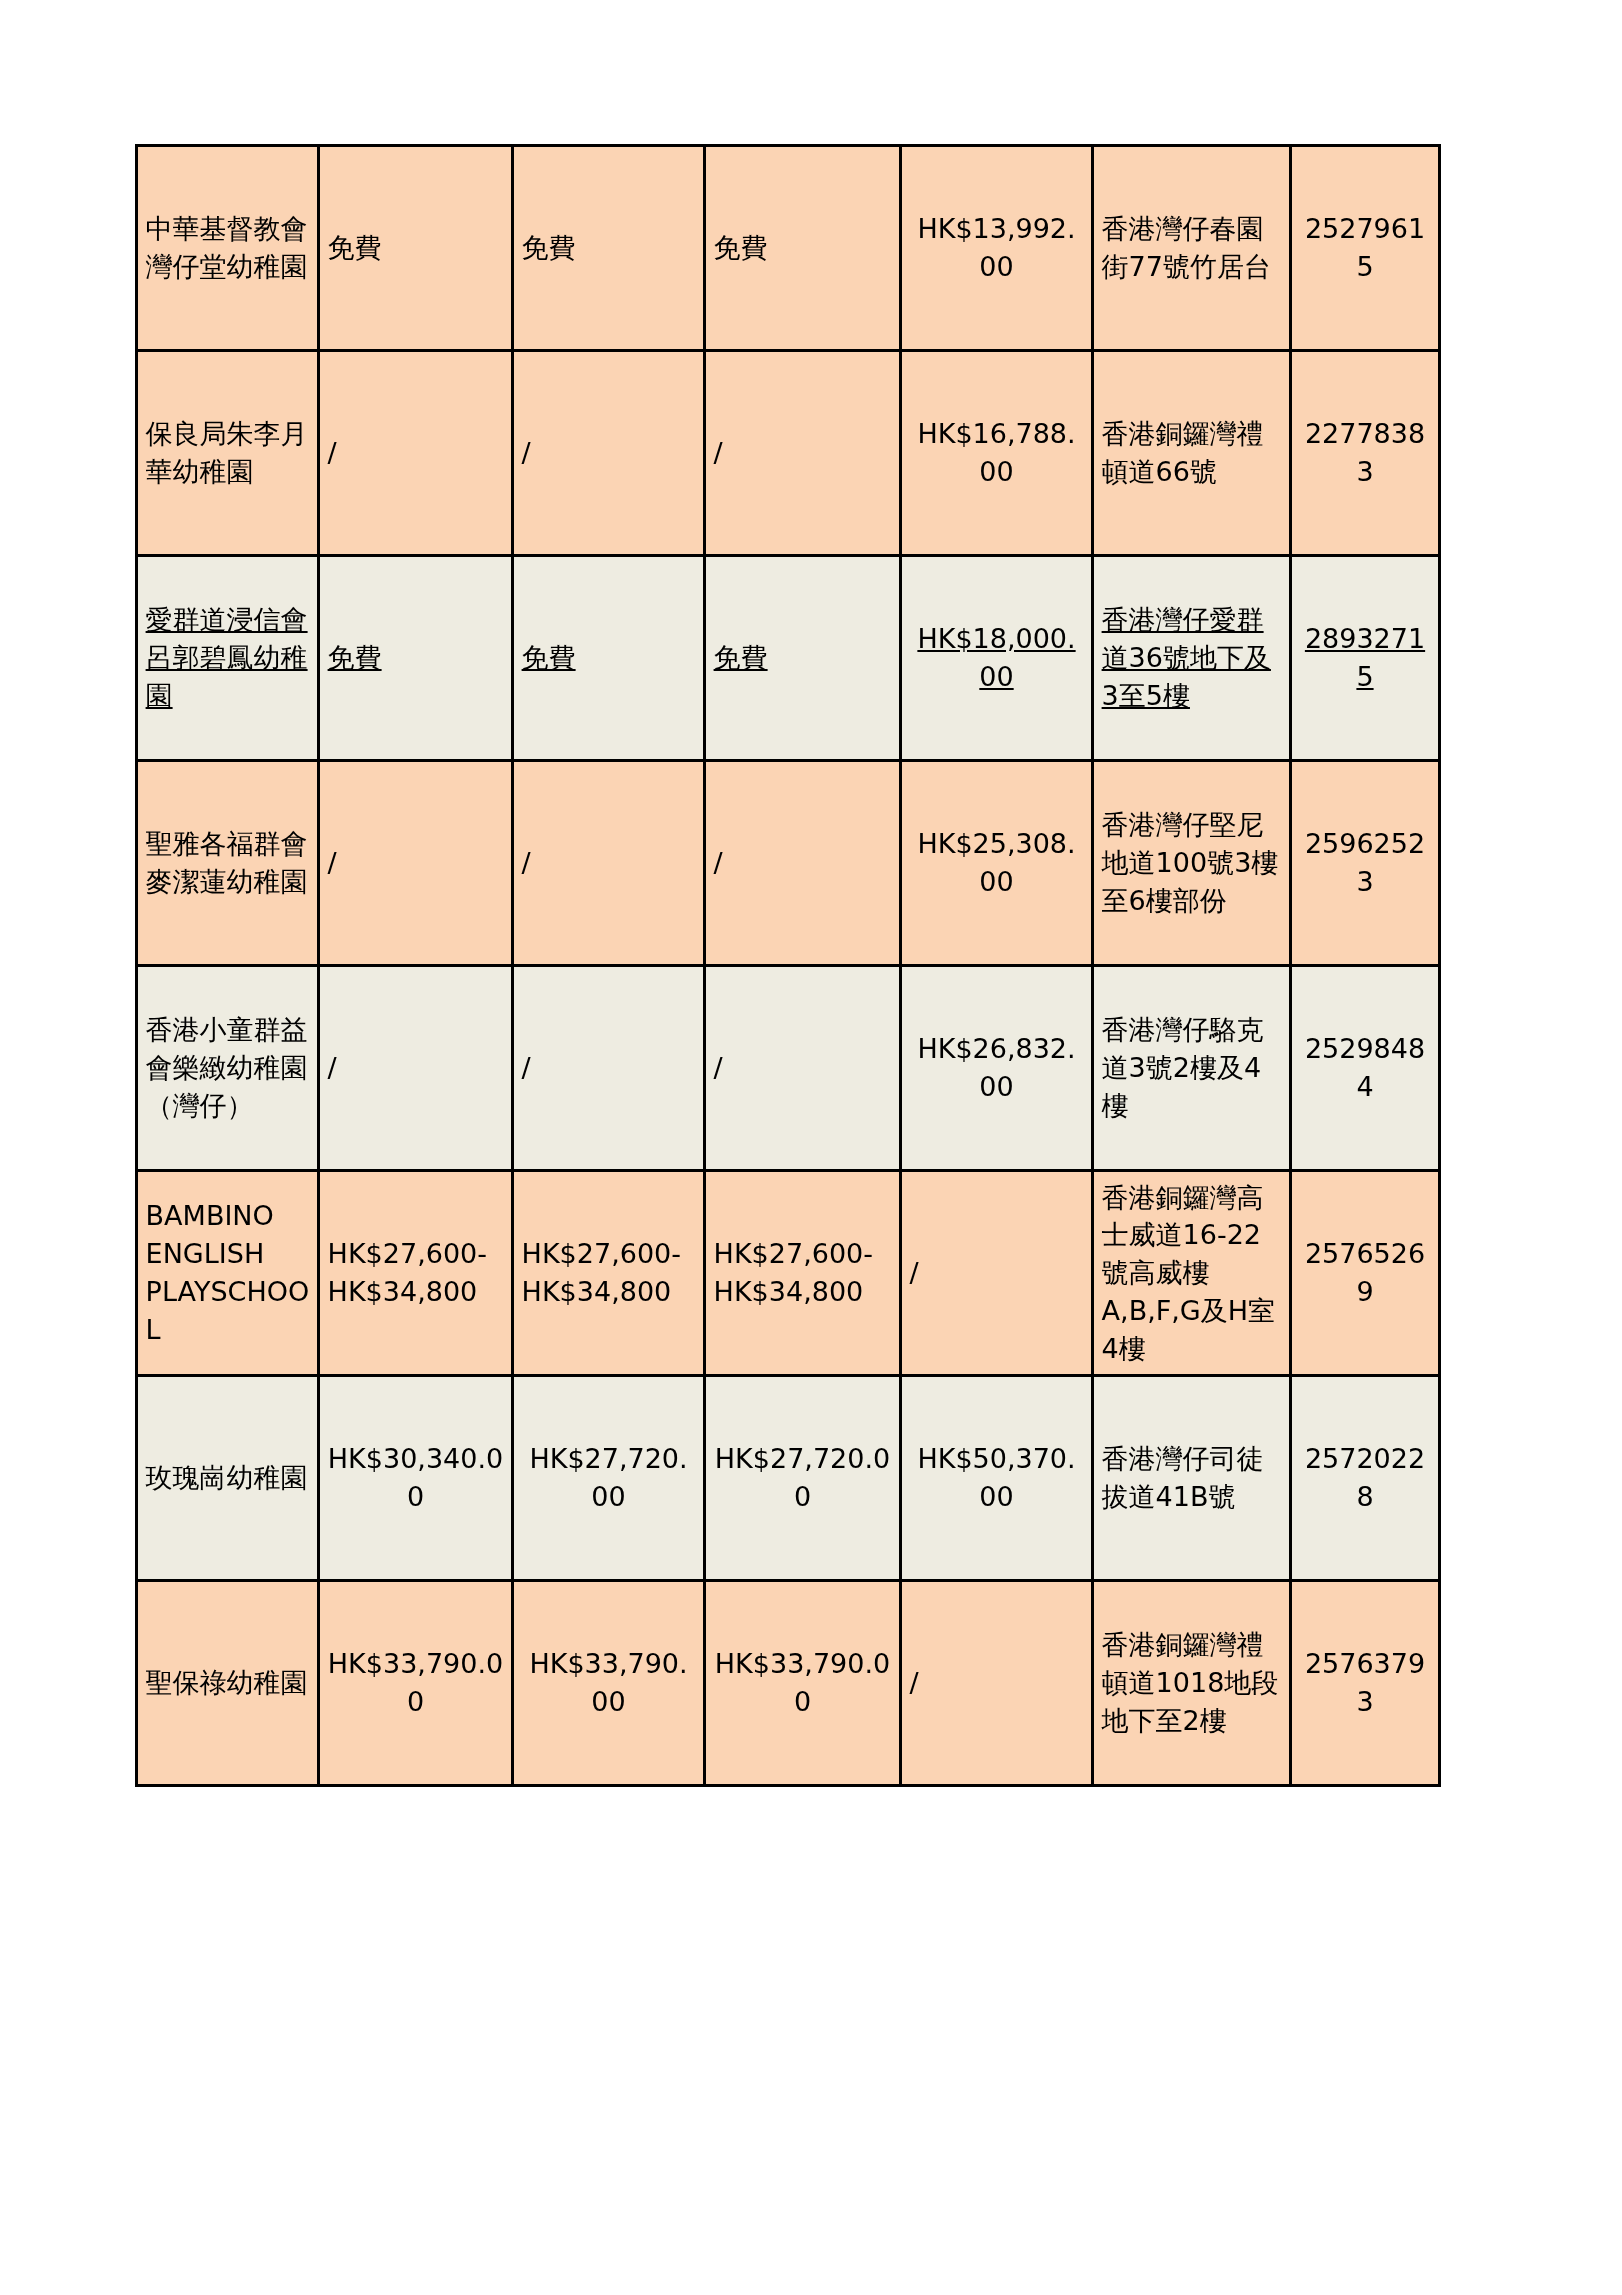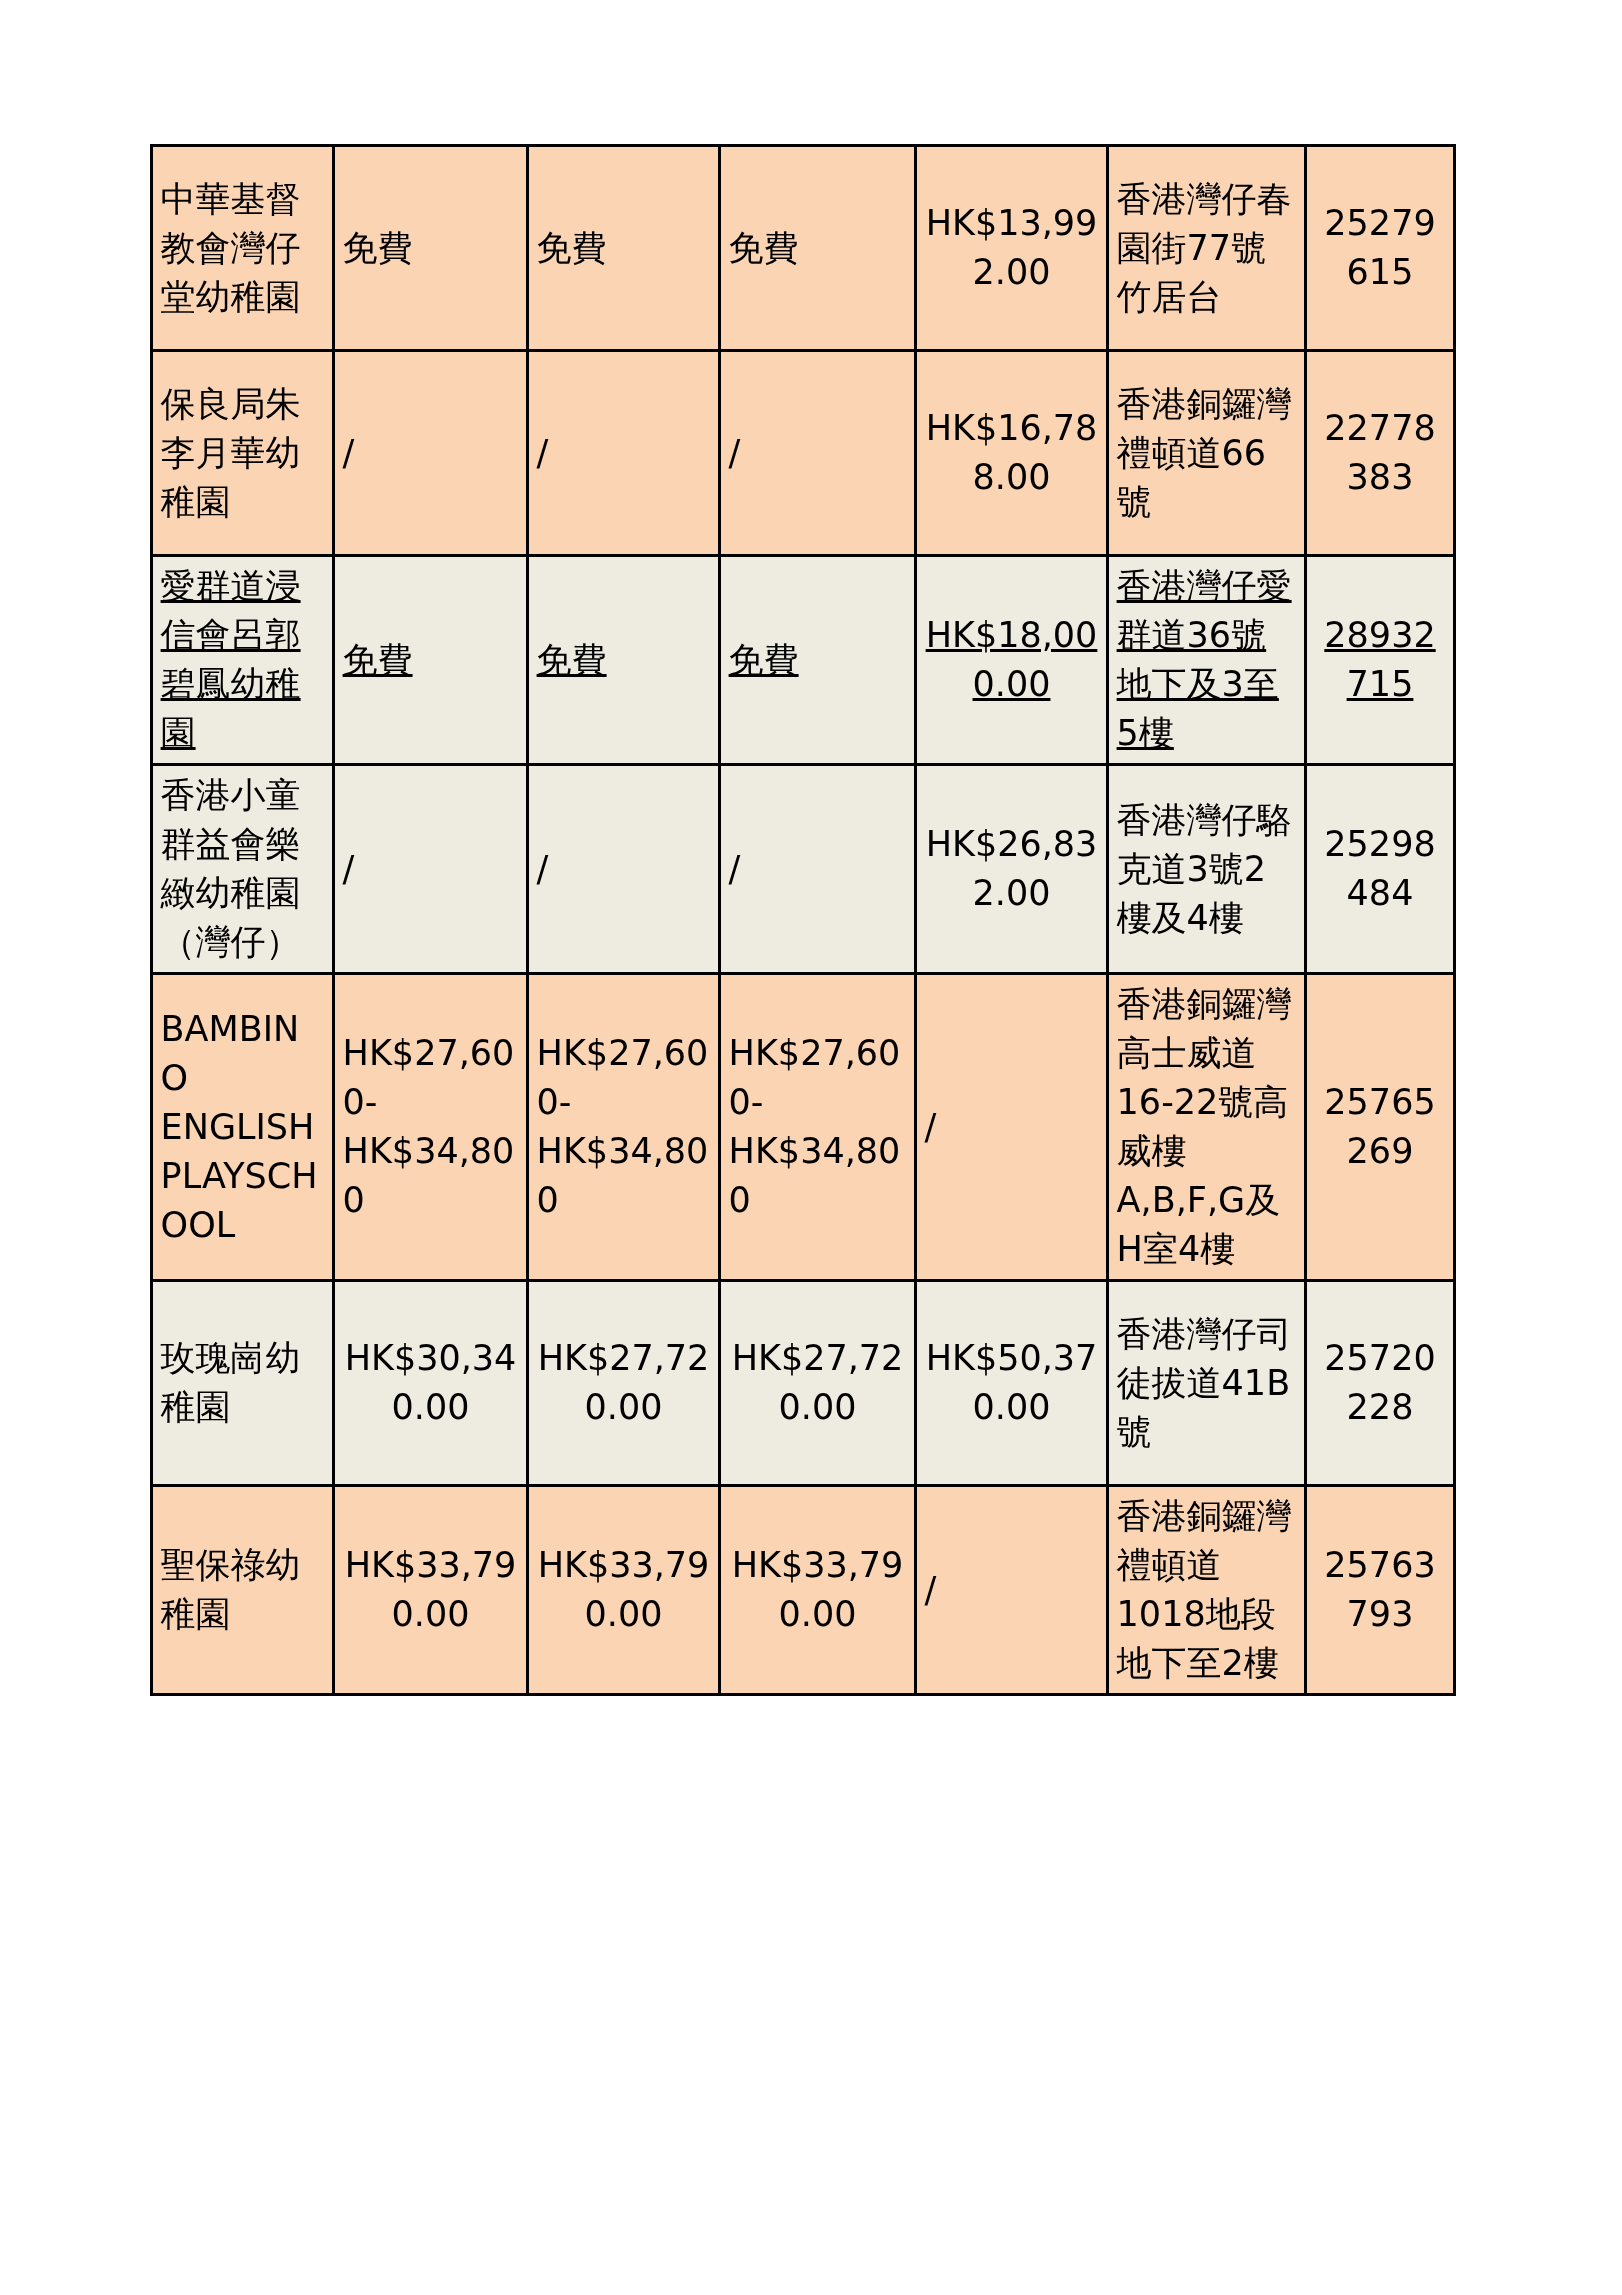--- a/index.html
+++ b/index.html
@@ -9,26 +9,26 @@
   body {
     width: 1623px;
     height: 2295px;
     background: #ffffff;
     position: relative;
     font-family: "DejaVu Sans", "Liberation Sans", sans-serif;
     color: #000000;
   }
   table.sheet-table {
     position: absolute;
-    left: 150px;
+    left: 135px;
     top: 144px;
     width: 1302px;
     border-collapse: collapse;
     table-layout: fixed;
-    font-size: 35px;
+    font-size: 27px;
     line-height: 1.40;
   }
   table.sheet-table td {
     border: 3.4px solid #000000;
     vertical-align: middle;
     padding: 5px 7.6px;
     overflow-wrap: break-word;
     word-wrap: break-word;
   }
   table.sheet-table tr {
@@ -71,20 +71,29 @@
       </tr>
       <tr style="background: rgb(238, 236, 225); text-decoration: underline;">
         <td class="align-left">愛群道浸信會呂郭碧鳳幼稚園</td>
         <td class="align-left">免費</td>
         <td class="align-left">免費</td>
         <td class="align-left">免費</td>
         <td class="align-right">HK$18,000.00</td>
         <td class="align-left">香港灣仔愛群道36號地下及3至5樓</td>
         <td class="align-right">28932715</td>
       </tr>
+      <tr style="background: rgb(251, 212, 180);">
+        <td class="align-left">聖雅各福群會麥潔蓮幼稚園</td>
+        <td class="align-left">/</td>
+        <td class="align-left">/</td>
+        <td class="align-left">/</td>
+        <td class="align-right">HK$25,308.00</td>
+        <td class="align-left">香港灣仔堅尼地道100號3樓至6樓部份</td>
+        <td class="align-right">25962523</td>
+      </tr>
       <tr style="background: rgb(238, 236, 225);">
         <td class="align-left">香港小童群益會樂緻幼稚園（灣仔）</td>
         <td class="align-left">/</td>
         <td class="align-left">/</td>
         <td class="align-left">/</td>
         <td class="align-right">HK$26,832.00</td>
         <td class="align-left">香港灣仔駱克道3號2樓及4樓</td>
         <td class="align-right">25298484</td>
       </tr>
       <tr style="background: rgb(251, 212, 180);">

